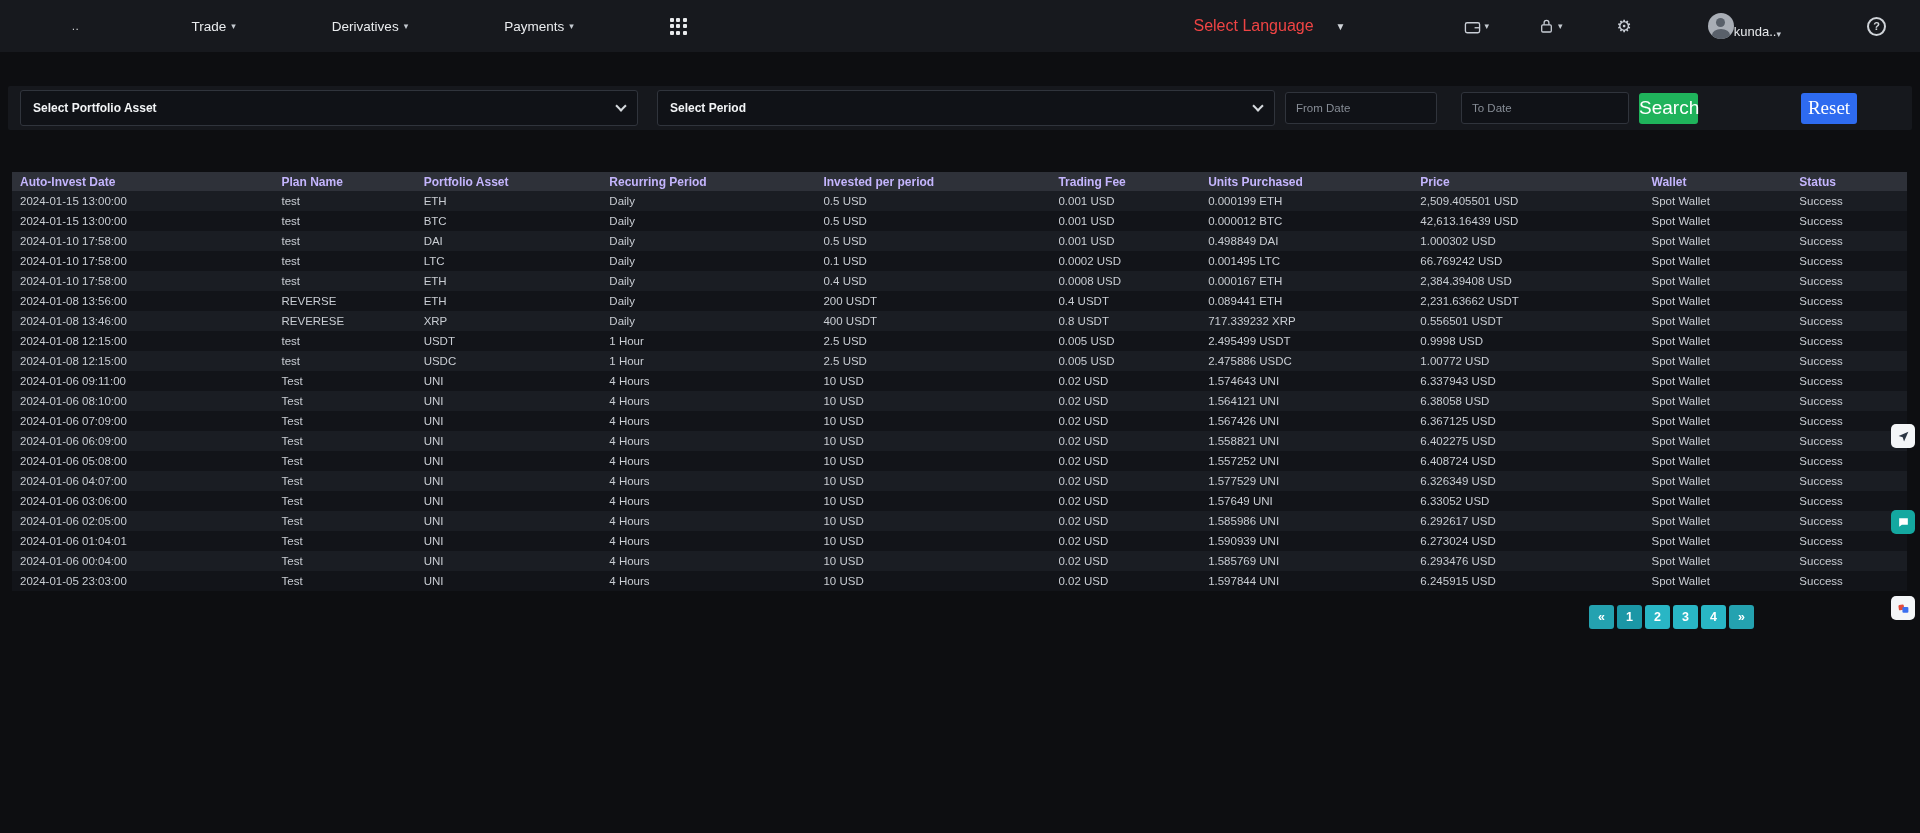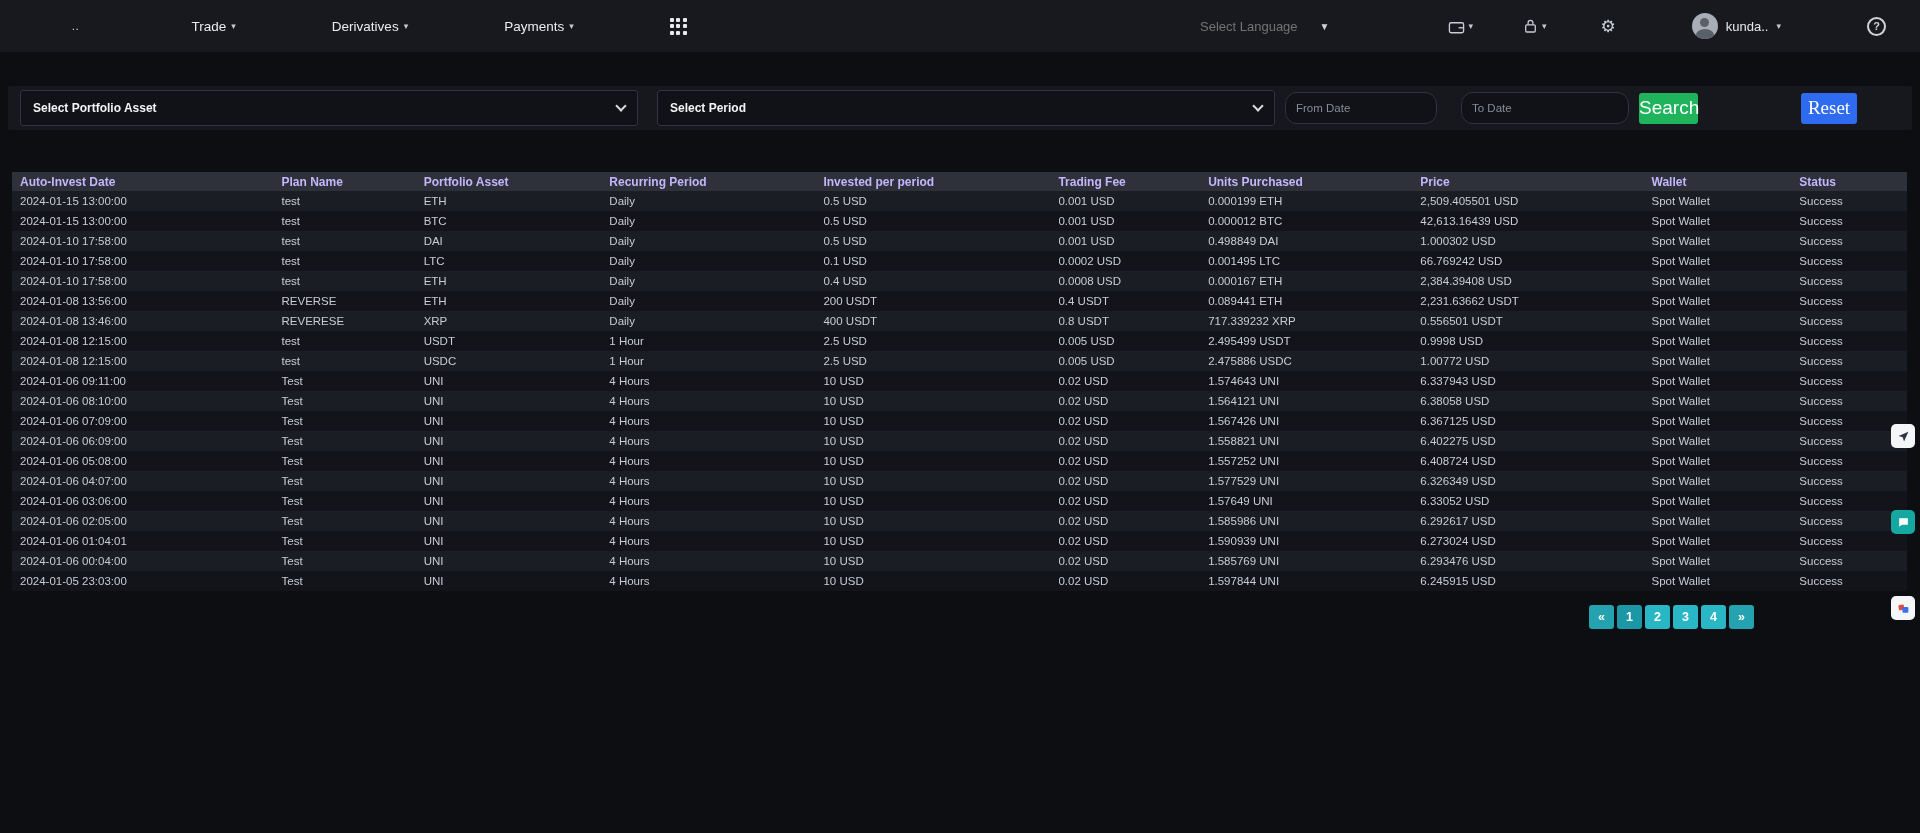--- a/index.html
+++ b/index.html
@@ -12,41 +12,41 @@
   }
   
   .navbar { height:52px; background:#17191e; display:flex; align-items:center; }
   .logo { color:#e8eaec; font-size:10px; margin-left:72px; letter-spacing:1px; cursor:pointer; }
   .menus { display:flex; align-items:center; margin-left:112px; gap:96px; }
   .menu-item { font-size:13.5px; color:#eaecef; display:flex; align-items:center; gap:5px; cursor:pointer; white-space:nowrap; }
   .caret { font-size:9px; color:#c4c9d0; line-height:1; }
   .apps-grid { display:grid; grid-template-columns:repeat(3,4px); grid-gap:2.5px; cursor:pointer; }
   .apps-grid span { width:4px; height:4px; background:#e8eaec; border-radius:1px; }
   .nav-right { margin-left:auto; display:flex; align-items:center; padding-right:34px; }
-  .lang-label { color:#737373; font-size:13px; cursor:pointer; }
+  .lang-label { color:#ef4444; font-size:16px; cursor:pointer; }
   .lang-caret { margin-left:22px; font-size:10px; color:#cfd3d8; cursor:pointer; }
   .nav-icon-group { display:flex; align-items:center; gap:4px; cursor:pointer; }
   .g-wallet { margin-left:118px; }
   .g-lock   { margin-left:50px; }
   .gear { margin-left:54px; font-size:17px; color:#c9ced6; cursor:pointer; line-height:1; }
-  .user { margin-left:76px; display:flex; align-items:center; gap:8px; font-size:13px; color:#e6e8eb; cursor:pointer; }
+  .user { margin-left:76px; display:flex; align-items:flex-end; font-size:13px; color:#e6e8eb; cursor:pointer; }
   .avatar { width:26px; height:26px; border-radius:50%; background:#a9aeb6; position:relative; overflow:hidden; }
   .avatar::before { content:""; position:absolute; top:5px; left:8.5px; width:9px; height:9px; border-radius:50%; background:#59606a; }
   .avatar::after  { content:""; position:absolute; top:16px; left:4px; width:18px; height:12px; border-radius:50% 50% 0 0; background:#59606a; }
   .help-circle { margin-left:86px; width:19px; height:19px; border-radius:50%; border:2px solid #cfd3d8;
     display:flex; align-items:center; justify-content:center; font-size:11px; font-weight:bold; color:#cfd3d8; cursor:pointer; }
   
   .filter-bar { margin:34px 8px 0 8px; background:#16181d; height:44px; display:flex; align-items:center; padding:0 12px; border-radius:2px; }
   .select-box { height:36px; background:#101217; border:1px solid #30343c; border-radius:3px;
     display:flex; align-items:center; justify-content:space-between; padding:12px 12px; cursor:pointer; }
   .select-box .sel-label { font-size:12px; font-weight:bold; color:#f2f4f6; }
   .chev { width:8px; height:8px; border-left:2px solid #d6dade; border-bottom:2px solid #d6dade; transform:rotate(-45deg); margin-top:-4px; }
   .sel-portfolio { width:618px; margin-right:19px; }
   .sel-period    { width:618px; margin-right:10px; }
-  .date-input { height:32px; background:#101217; border:1px solid #30343c; border-radius:12px; color:#cfd3d8; padding:0 10px; font-size:12px; outline:none; }
+  .date-input { height:32px; background:#101217; border:1px solid #30343c; border-radius:3px; color:#cfd3d8; padding:0 10px; font-size:12px; outline:none; }
   .date-input::placeholder { color:#878d96; font-size:11.5px; }
   .inp-from { width:152px; }
   .inp-to   { width:168px; margin-left:24px; }
   .btn { height:31px; border:none; border-radius:3px; color:#ffffff; font-size:19px; cursor:pointer; font-family:inherit; }
   .btn-search { width:59px; background:#1fb35b; margin-left:10px; }
   .btn-reset  { width:56px; background:#2e6bf0; margin-left:103px;font-family:Liberation Serif, serif; }
   
   .table-wrap { margin:42px 13px 0 12px; }
   table { width:100%; border-collapse:collapse; table-layout:fixed; }
   thead th { background:#2e3139; color:#c4b5fd; font-weight:700; text-align:left; height:19px; padding:0 4px 0 8px; font-size:12px; white-space:nowrap; overflow:hidden; }

